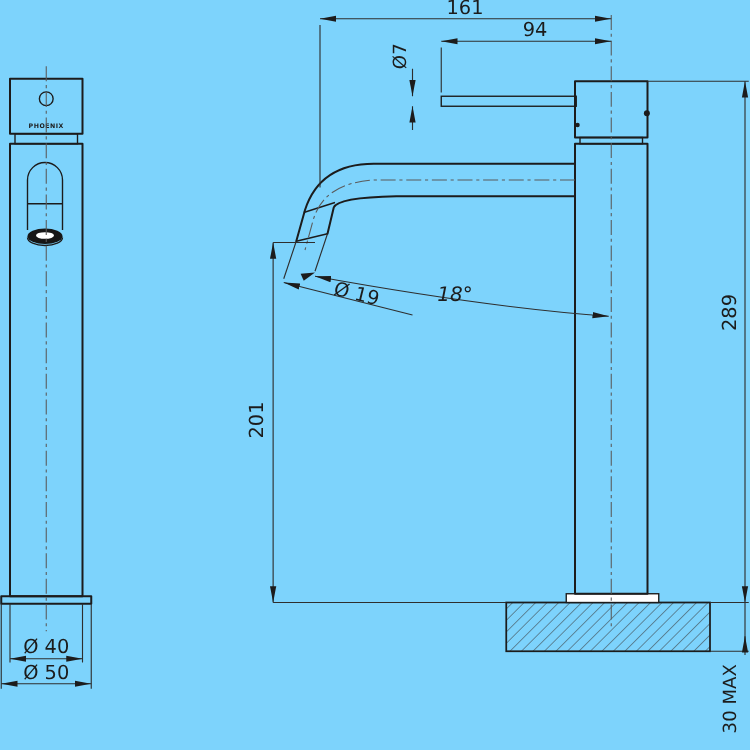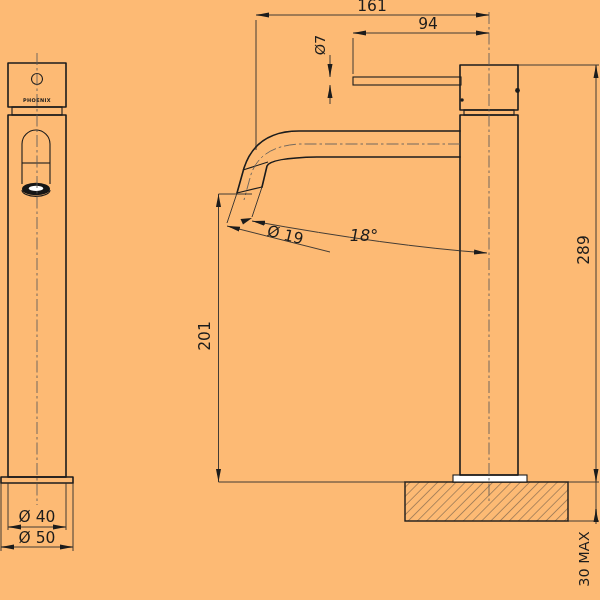--- a/index.html
+++ b/index.html
@@ -1,16 +1,16 @@
 <!DOCTYPE html>
 <html><head>
 <meta charset="utf-8">
 <style>
   html,body{margin:0;padding:0;background:#fff;}
-  .canvas{position:relative;width:600px;height:600px;background:#fdba74;overflow:hidden;}
+  .canvas{position:relative;width:600px;height:600px;background:#7dd3fc;overflow:hidden;}
   svg{display:block;}
   .obj{stroke:#1c1c1c;stroke-width:1.6;fill:none;stroke-linecap:round;stroke-linejoin:round;}
   .objthin{stroke:#1c1c1c;stroke-width:1.1;fill:none;}
   .white{fill:#ffffff;}
   .dim{stroke:#2e2e2e;stroke-width:0.9;fill:none;}
   .cl{stroke:#5a5a5a;stroke-width:0.85;fill:none;stroke-dasharray:12 3 2.5 3;}
   .arrfill{fill:#1c1c1c;}
   .dimtext{font-family:"DejaVu Sans",sans-serif;font-size:15.5px;fill:#1c1c1c;}
   .dimtext-sm{font-family:"DejaVu Sans",sans-serif;font-size:14.5px;fill:#1c1c1c;}
   .angletext{font-family:"DejaVu Sans",sans-serif;font-size:16px;font-style:italic;fill:#1c1c1c;}

